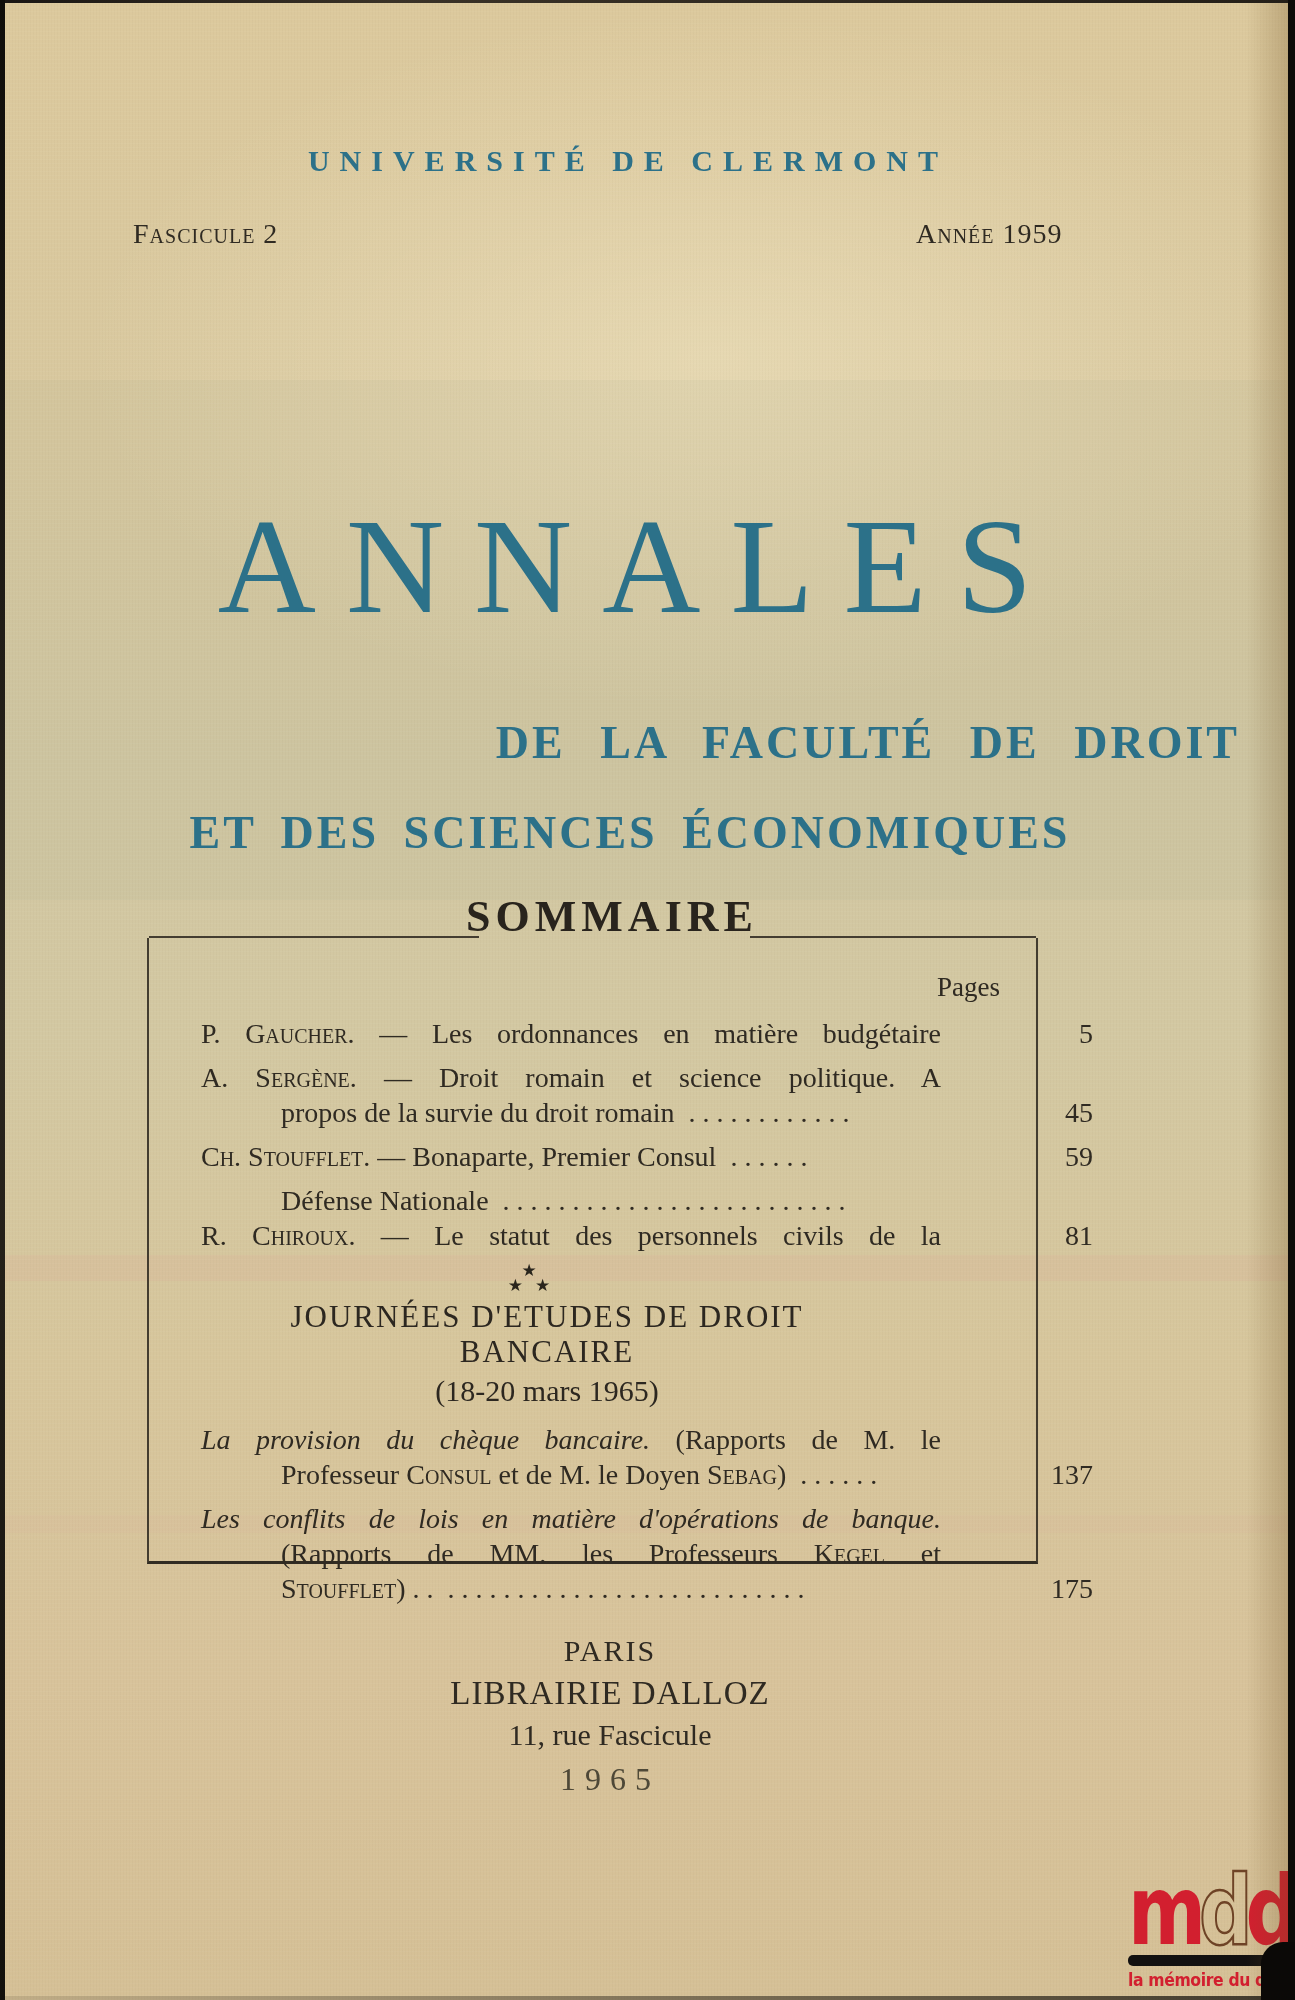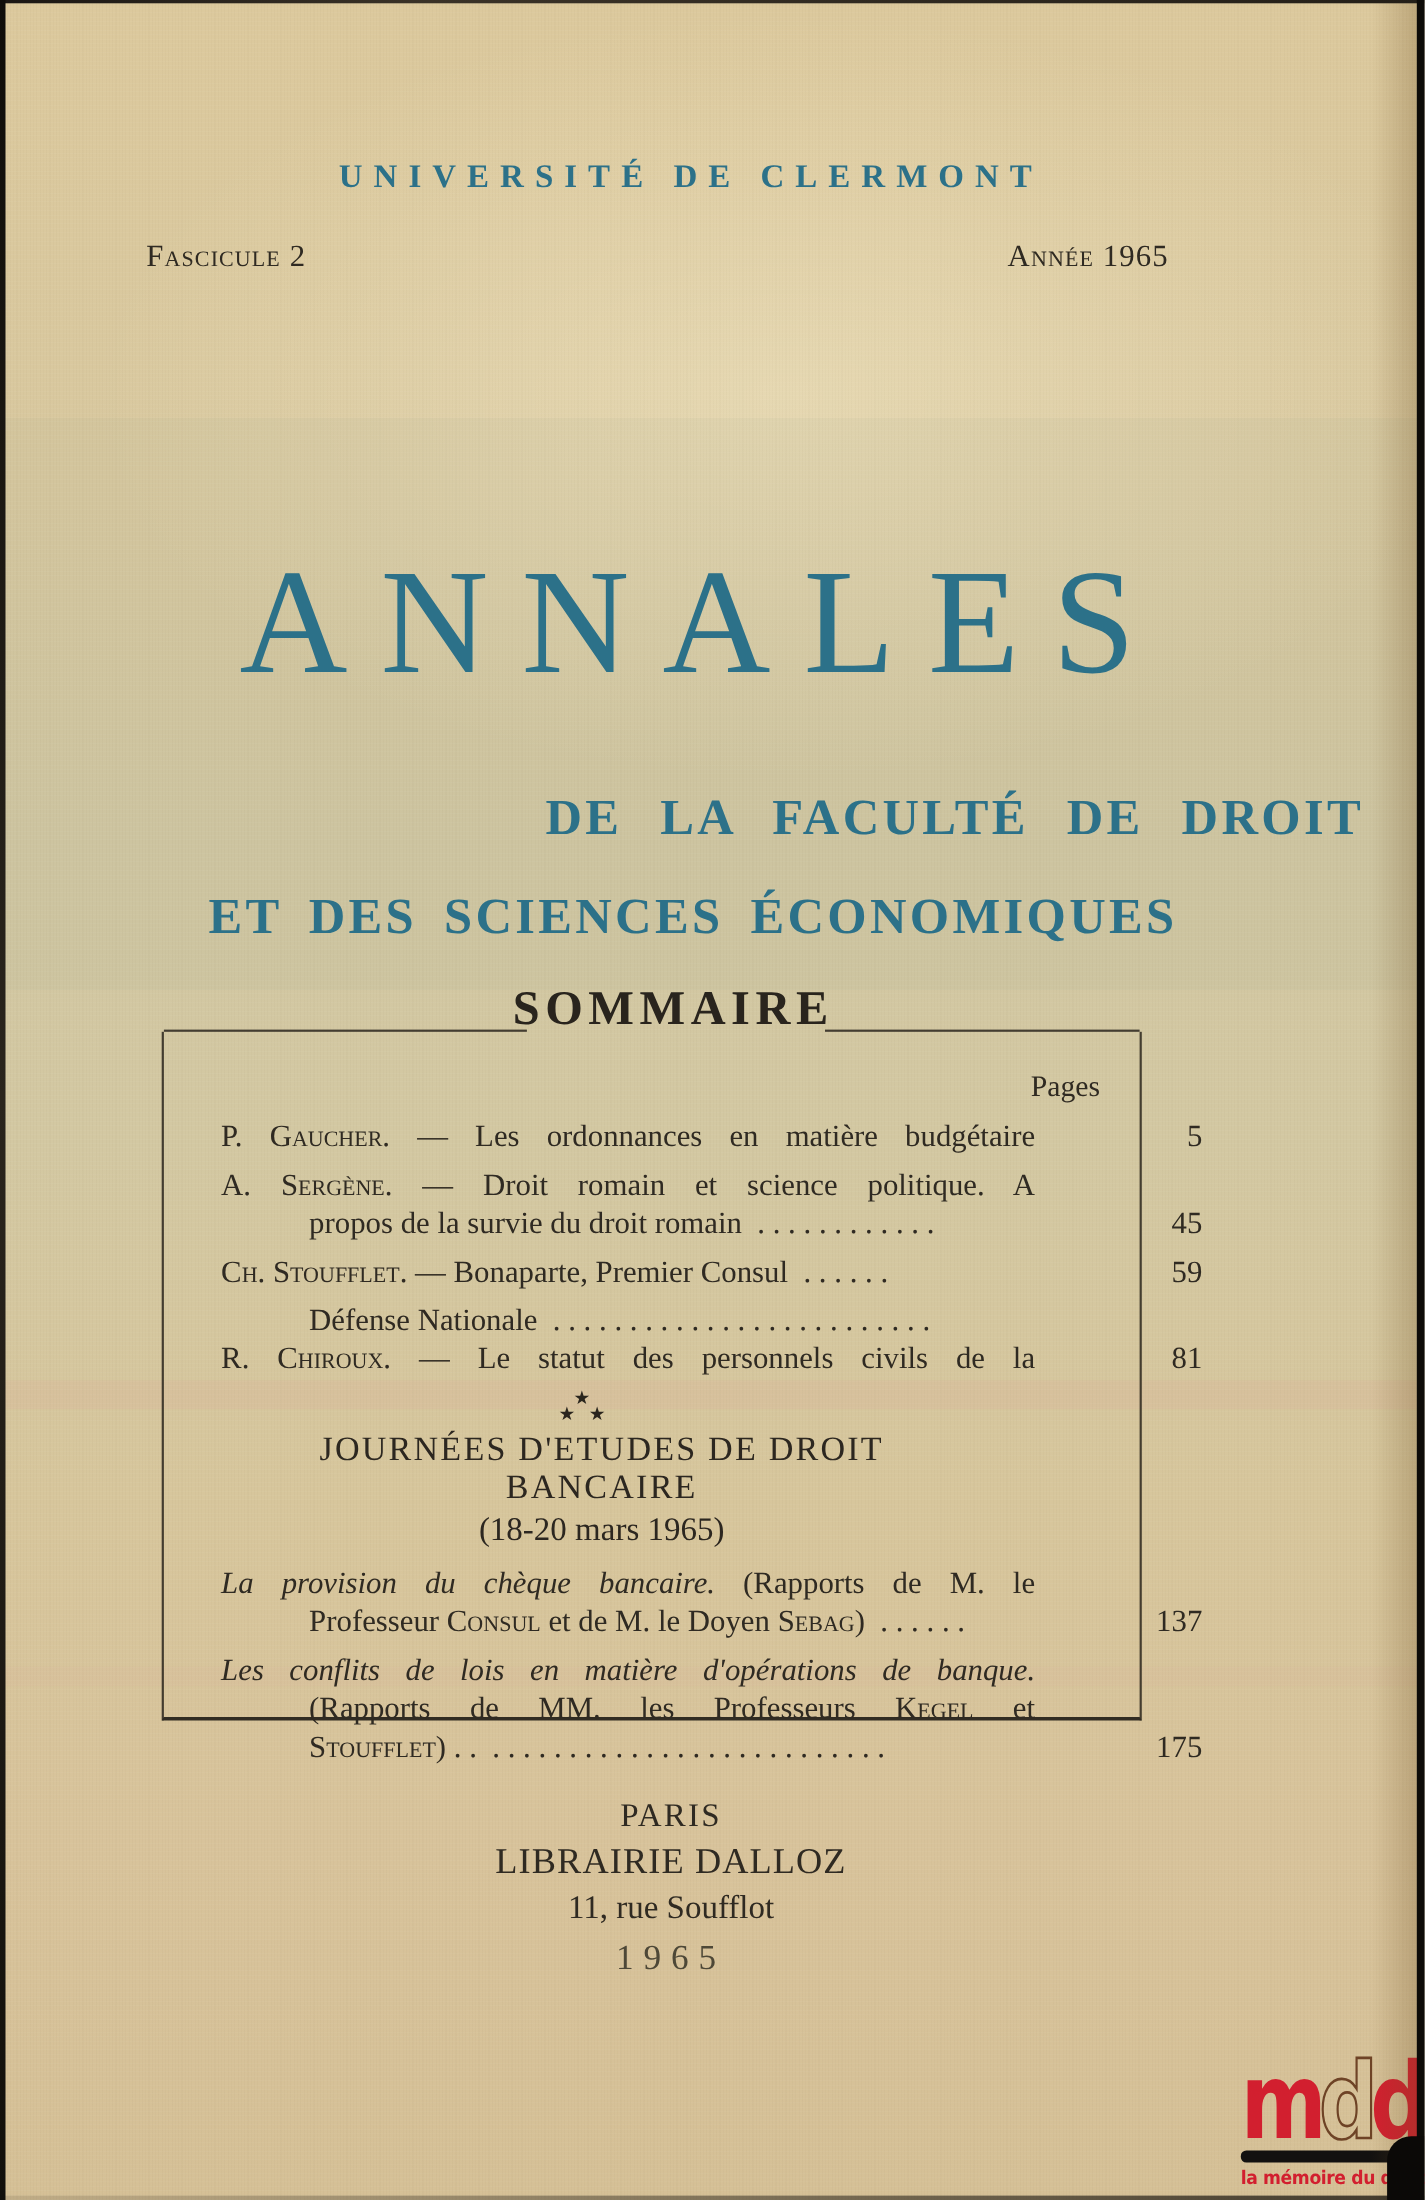--- a/index.html
+++ b/index.html
@@ -84,21 +84,21 @@
 <body>
 
 <div class="page">
 
   <div class="tint-band" style="top:380px;height:520px;background:rgba(150,165,140,0.08);"></div>
   <div class="tint-band" style="top:1255px;height:26px;background:rgba(225,150,150,0.10);"></div>
   <div class="tint-band" style="top:1515px;height:18px;background:rgba(225,160,150,0.07);"></div>
 
   <div class="univ">UNIVERSITÉ DE CLERMONT</div>
   <div class="fascicule">Fascicule 2</div>
-  <div class="annee">Année 1965</div>
+  <div class="annee">Année 1959</div>
 
   <h1 class="main-title">ANNALES</h1>
   <div class="sub1">DE LA FACULTÉ DE DROIT</div>
   <div class="sub2">ET DES SCIENCES ÉCONOMIQUES</div>
 
   <div class="sommaire-heading">SOMMAIRE</div>
   <div class="toc-box">
     <div class="toc-topline lft"></div>
     <div class="toc-topline rgt"></div>
     <div class="pages-label">Pages</div>
@@ -141,21 +141,21 @@
             <div class="toc-line cont"><span class="sc">Stoufflet</span><span>)&nbsp;.&nbsp;.&nbsp; . . . . . . . . . . . . . . . . . . . . . . . . . .</span></div>
             <span class="toc-page">175</span>
           </div>
         </div>
     </div>
   </div>
 
   <div class="imprint">
     <div class="city">PARIS</div>
     <div class="pub">LIBRAIRIE DALLOZ</div>
-    <div class="addr">11, rue Soufflot</div>
+    <div class="addr">11, rue Fascicule</div>
     <div class="year">1965</div>
   </div>
 
   <div class="mdd">
     <div class="mdd-letters">
       <span class="red">m</span><span class="outline">d</span><span class="red">d</span>
     </div>
     <div class="mdd-bar"></div>
     <div class="mdd-tagline">la mémoire du droit</div>
   </div>

